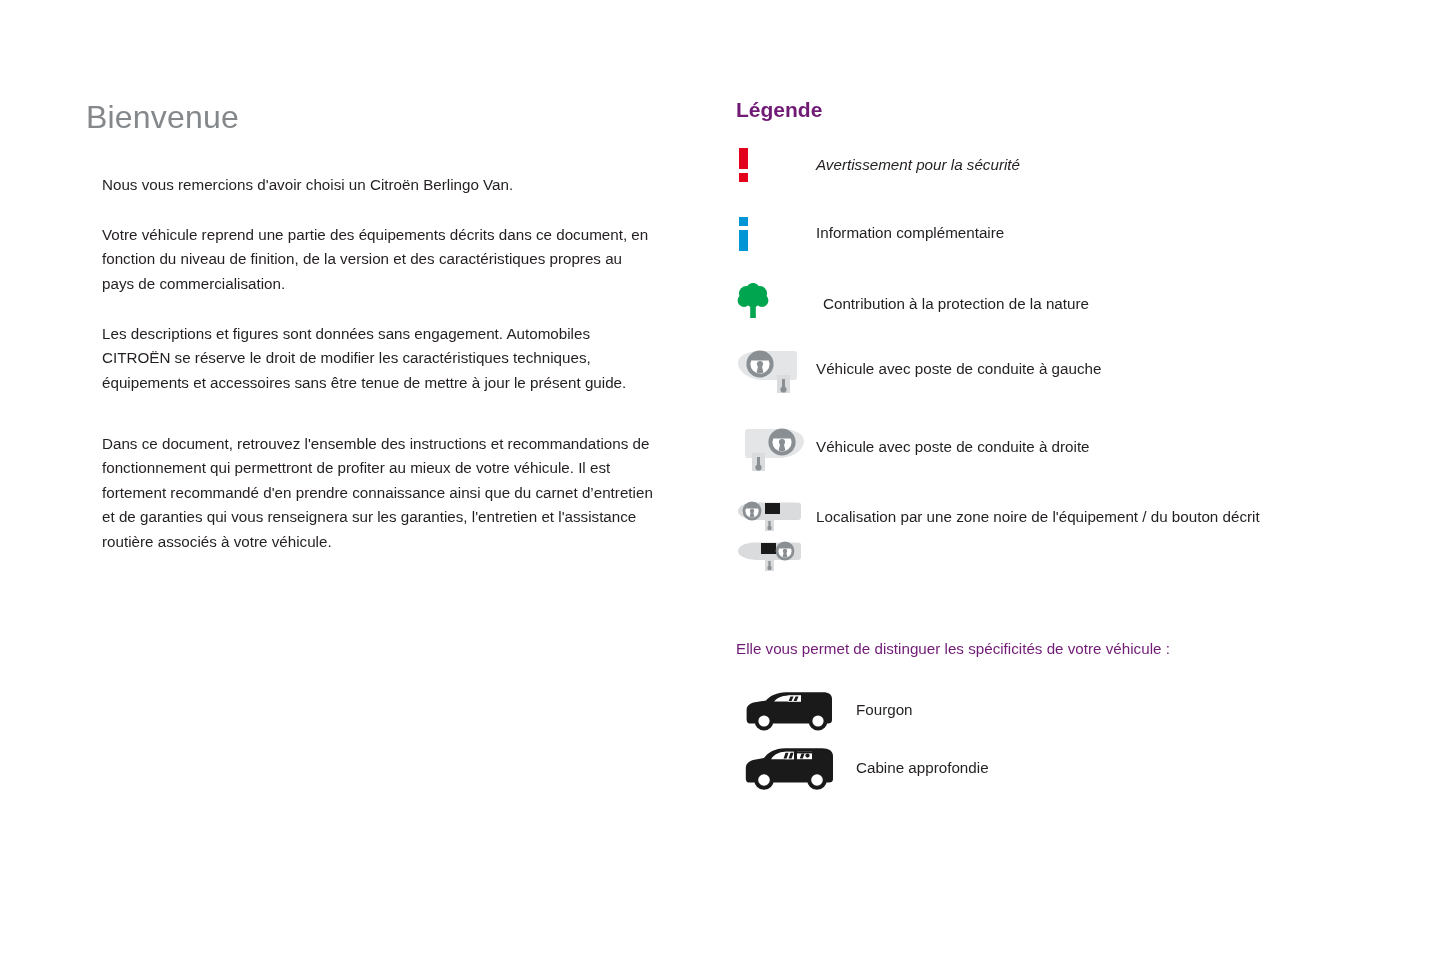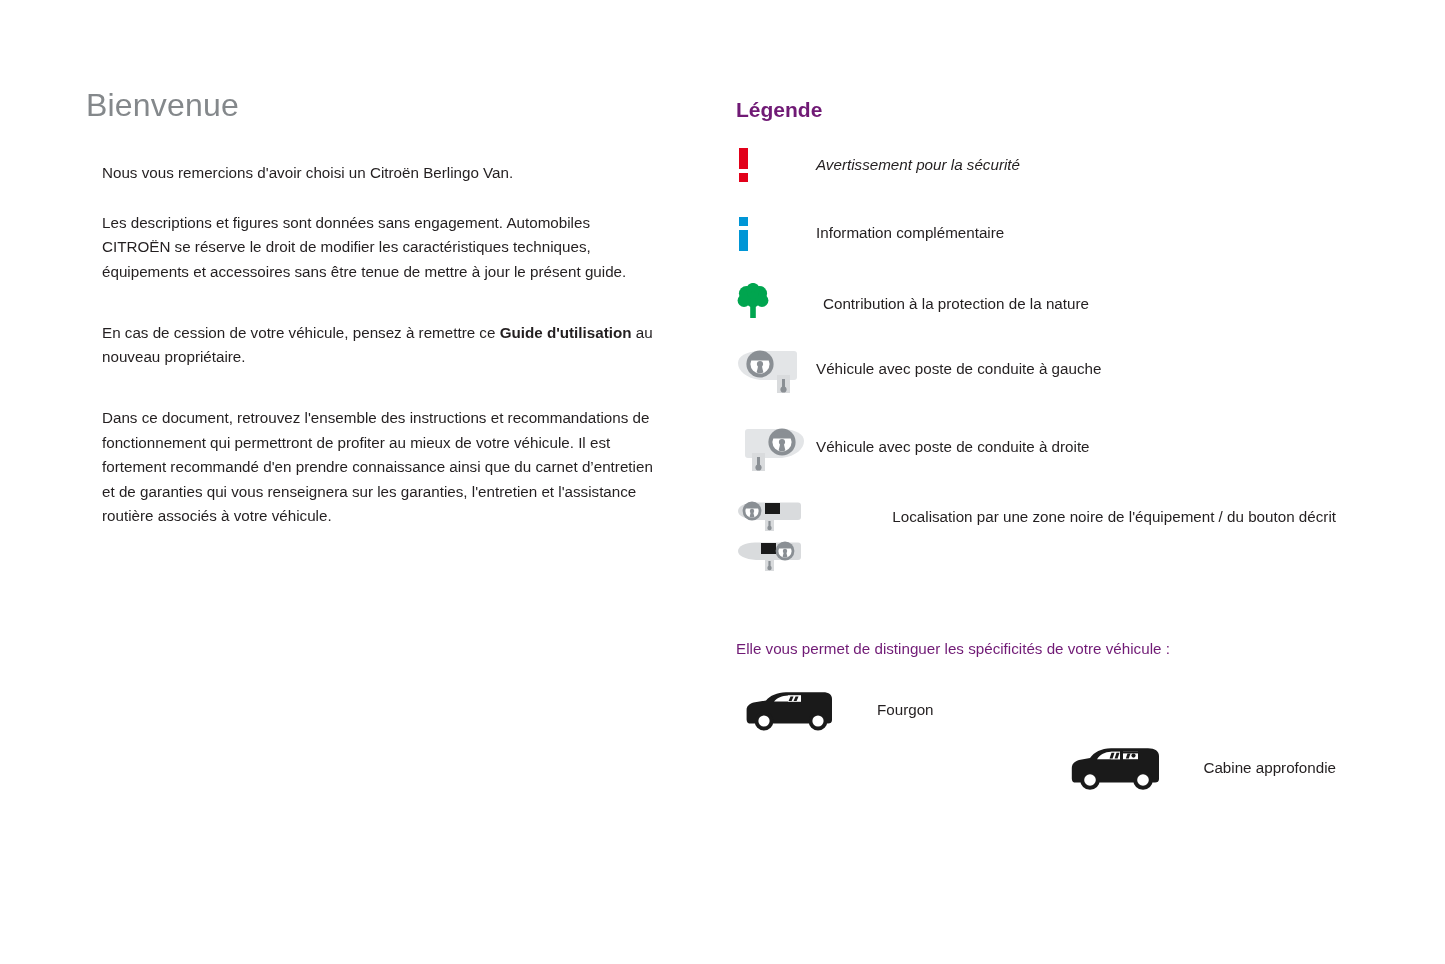--- a/index.html
+++ b/index.html
@@ -18,21 +18,21 @@
   }
 
   
   .page {
     position: absolute;
     inset: 0;
   }
   .col-left {
     position: absolute;
     left: 86px;
-    top: 88px;
+    top: 100px;
     width: 572px;
   }
   .col-right {
     position: absolute;
     left: 736px;
     top: 98px;
     width: 600px;
   }
 
   
@@ -103,64 +103,63 @@
   .row-nature { margin-top: 26px; gap: 7px; }
   .row-lhd    { margin-top: 24px; }
   .row-rhd    { margin-top: 26px; }
   .row-zone   { margin-top: 22px; }
 
   .row-warn .legend-text   { padding-top: 5px; }
   .row-info .legend-text   { padding-top: 4px; }
   .row-nature .legend-text { padding-top: 9px; }
   .row-lhd .legend-text    { padding-top: 10px; }
   .row-rhd .legend-text    { padding-top: 10px; }
-  .row-zone .legend-text   { padding-top: 6px; width: 520px; text-align: right; }
+  .row-zone .legend-text   { padding-top: 6px; width: 520px; }
 
   
   .signaletique { margin-top: 64px; }
   .sig-list { margin-top: 18px; }
   .sig-row {
     display: flex;
     align-items: center;
     min-height: 54px;
-    gap: 21px;
   }
   .sig-icon {
     width: 112px;
     flex: 0 0 112px;
     display: flex;
     align-items: center;
     justify-content: flex-start;
     padding-left: 8px;
   }
   .sig-text {
     font-size: 15.2px;
     line-height: 1.5;
     color: #231f20;
   }
-  .sig-row-2 { margin-top: 4px; justify-content: flex-end; }
+  .sig-row-2 { margin-top: 4px; }
 
   svg { display: block; }
 </style>
 </head>
 <body>
 
 <div class="page">
 
   <div class="col-left">
 
     <h1 class="title-welcome">Bienvenue</h1>
 
     <p class="body">Nous vous remercions d'avoir choisi un Citroën Berlingo Van.</p>
 
 
+    <p class="body">Votre véhicule reprend une partie des équipements décrits dans ce document, en fonction du niveau de finition, de la version et des caractéristiques propres au pays de commercialisation.</p>
 
     <p class="body gap-big">Les descriptions et figures sont données sans engagement. Automobiles CITROËN se réserve le droit de modifier les caractéristiques techniques, équipements et accessoires sans être tenue de mettre à jour le présent guide.</p>
 
-    <p class="body gap-big"><span>En cas de cession de votre véhicule, pensez à remettre ce </span><span class="bold">Guide d'utilisation</span><span> au nouveau propriétaire.</span></p>
 
     <p class="body">Dans ce document, retrouvez l'ensemble des instructions et recommandations de fonctionnement qui permettront de profiter au mieux de votre véhicule. Il est fortement recommandé d'en prendre connaissance ainsi que du carnet d’entretien et de garanties qui vous renseignera sur les garanties, l'entretien et l'assistance routière associés à votre véhicule.</p>
   </div>
 
   <div class="col-right">
 
     <h2 class="title-section">Légende</h2>
 
     <div class="legend-list">
 

